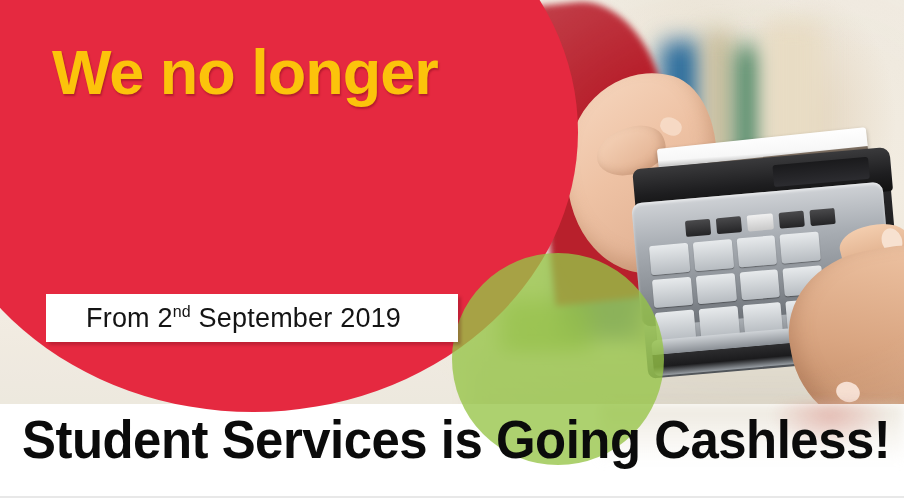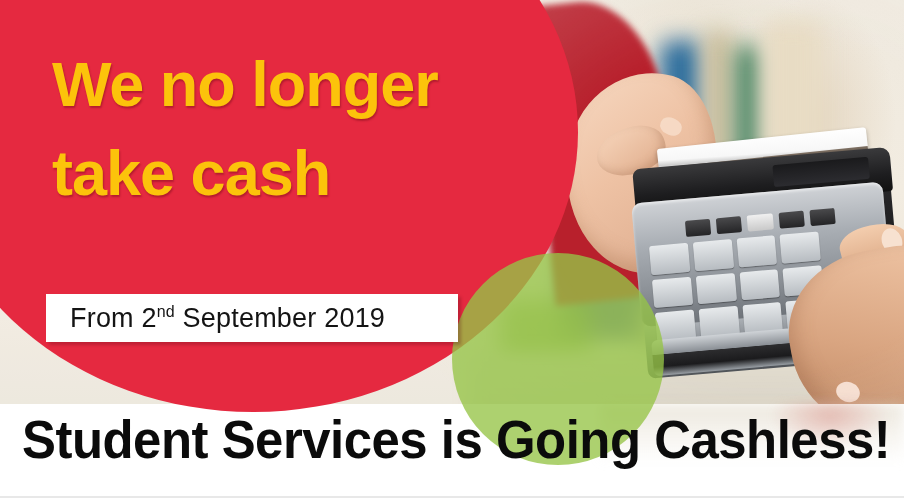--- a/index.html
+++ b/index.html
@@ -279,37 +279,37 @@
     left: 52px; top: 34px;
     width: 520px;
     color: #fcc30b;
     font-family: "Liberation Sans", sans-serif;
     font-weight: bold;
     font-size: 63px;
     line-height: 77px;
     letter-spacing: -1px;
     text-shadow: 1px 2px 2px rgba(120,10,25,.45);
   }
-  .headline .hl-line { display: block; white-space: nowrap; margin-top: 12px; }
+  .headline .hl-line { display: block; white-space: nowrap; }
 
   
   .date-box {
     position: absolute;
     left: 46px; top: 294px;
     width: 412px; height: 48px;
     background: #ffffff;
     box-shadow: 3px 3px 3px rgba(90,10,20,.28);
     display: flex;
     align-items: center;
   }
   .date-text {
     font-family: "Liberation Sans", sans-serif;
     font-size: 27px;
     color: #141414;
-    padding-left: 24px;
+    padding-left: 40px;
     white-space: nowrap;
     letter-spacing: .2px;
   }
   .date-text sup {
     font-size: 16px;
     vertical-align: super;
     line-height: 0;
   }
 
   
@@ -404,21 +404,20 @@
   <div class="bottom-bleed"></div>
   <div class="bottom-bleed2"></div>
 
   <div class="red-square"></div>
   <div class="red-circle"></div>
 
   <div class="green-circle"></div>
 
   <div class="headline">
     <span class="hl-line">We no longer</span>
-    <span class="hl-line">take cash</span>
   </div>
 
   <div class="date-box">
     <div class="date-text"><span>From 2</span><sup>nd</sup><span> September 2019</span></div>
   </div>
 
   <div class="tagline">Student Services is Going Cashless!</div>
 
   <div class="bottom-rule"></div>
 

